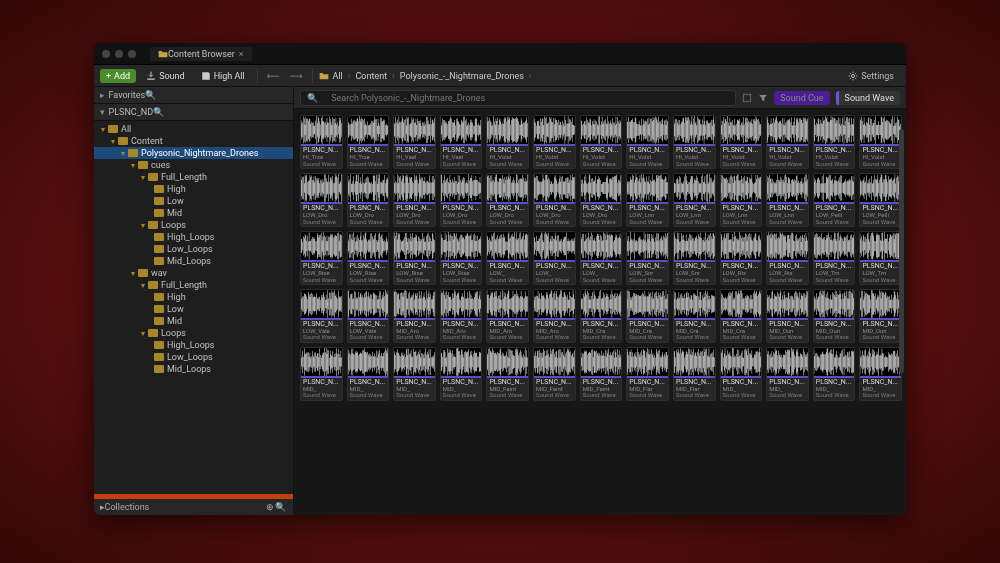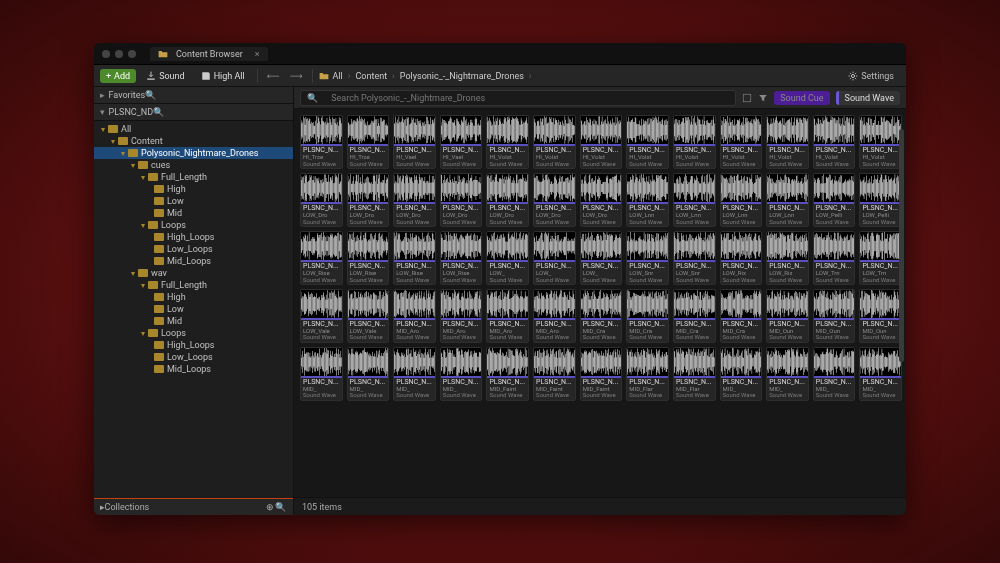--- a/index.html
+++ b/index.html
@@ -1,21 +1,21 @@
 <!DOCTYPE html>
 <html><head>
 <meta charset="utf-8">
 <style>
   * { margin:0; padding:0; box-sizing:border-box; font-family: -apple-system, "Segoe UI", Roboto, Arial, sans-serif; }
   body { background: radial-gradient(ellipse at center, #8c1e1e 0%, #5a0f0f 55%, #330808 100%); width:1000px; height:563px; overflow:hidden; }
   .window { position:absolute; left:94px; top:43px; width:812px; height:472px; background:#1b1b1b; border-radius:6px; box-shadow:0 8px 30px rgba(0,0,0,0.6); overflow:hidden; display:flex; flex-direction:column; font-size:9px; color:#c0c0c0; }
   .titlebar { height:22px; background:#111; display:flex; align-items:center; padding:0 8px; gap:6px; border-bottom:1px solid #000;}
   .mac-dots { display:flex; gap:5px; margin-right:8px;}
   .mac-dots div { width:8px; height:8px; border-radius:50%; background:#444;}
-  .tab { display:flex; align-items:center; gap:8px; background:#1e1e1e; padding:2px 8px; border-radius:3px 3px 0 0;}
+  .tab { display:flex; align-items:center; gap:0; background:#1e1e1e; padding:2px 8px; border-radius:3px 3px 0 0;}
   .tab .x { color:#888; margin-left:4px;}
   .toolbar { height:22px; background:#262626; display:flex; align-items:center; padding:0 6px; gap:4px; border-bottom:1px solid #111;}
   .btn { display:flex; align-items:center; gap:3px; padding:2px 6px; background:#323232; border-radius:3px; color:#ddd; }
   .btn.add { background:#4c8a2c; color:#fff;}
   .btn.plain { background:transparent;}
   .sep { width:1px; height:14px; background:#3a3a3a; margin:0 2px;}
   .arrow { color:#888; padding:0 3px;}
   .breadcrumb { display:flex; align-items:center; gap:2px; color:#ccc;}
   .breadcrumb .chev { color:#666; padding:0 3px;}
   .spacer { flex:1; }
@@ -24,21 +24,21 @@
   .sidebar { width:200px; background:#1e1e1e; border-right:1px solid #111; display:flex; flex-direction:column; overflow:hidden;}
   .side-head { display:flex; align-items:center; padding:3px 6px; background:#262626; border-bottom:1px solid #111; color:#bbb;}
   .side-head .caret { margin-right:4px; color:#888;}
   .search-icon { color:#888;}
   .tree { flex:1; overflow:auto; padding:2px 0;}
   .tree-item { display:flex; align-items:center; padding:1px 4px; gap:3px; white-space:nowrap;}
   .tree-item.sel { background:#1e4a7a; color:#fff;}
   .tree-item .ind { display:inline-block;}
   .tree-item .tw { color:#a8862c; font-size:8px;}
   .tree-item .fld { width:10px; height:8px; background:#a8862c; border-radius:1px; display:inline-block;}
-  .collections { border-top:1px solid #c2410c; background:#262626; padding:3px 6px; display:flex; align-items:center; justify-content:space-between; color:#aaa;}
+  .collections { border-top:5px solid #c2410c; background:#262626; padding:3px 6px; display:flex; align-items:center; justify-content:space-between; color:#aaa;}
   .content { flex:1; display:flex; flex-direction:column; overflow:hidden; background:#171717;}
   .filterbar { height:22px; background:#262626; display:flex; align-items:center; padding:0 6px; gap:6px; border-bottom:1px solid #111;}
   .searchbox { flex:1; display:flex; align-items:center; background:#1a1a1a; border:1px solid #333; border-radius:3px; padding:2px 6px; color:#777;}
   .filter-chip { padding:2px 6px; border-radius:3px; background:#4c1d95; color:#888;}
   .filter-chip.active { border-left:3px solid #6a58d6; background:#333; color:#ddd;}
   .grid-wrap { flex:1; overflow:hidden; position:relative; padding:6px 4px 0 6px;}
   .grid { display:grid; grid-template-columns:repeat(13, 1fr); gap:4px; }
   .asset { background:#222; border:1px solid #2e2e2e; border-radius:2px; overflow:hidden; display:flex; flex-direction:column;}
   .thumb { height:28px; background:#000; position:relative; overflow:hidden;}
   .wave { position:absolute; inset:0; }
@@ -1251,19 +1251,16 @@
               <div class="stripe"></div>
               <div class="meta">
                 <div class="t1">PLSNC_N...</div>
                 <div class="t2">MID_</div>
                 <div class="t3">Sound Wave</div>
               </div>
             </div>
           </div>
         <div class="scrollbar"></div>
       </div>
-      <div class="status">
-        <span>105 items</span>
-      </div>
     </div>
   </div>
 
 </div>
 
 </body></html>

